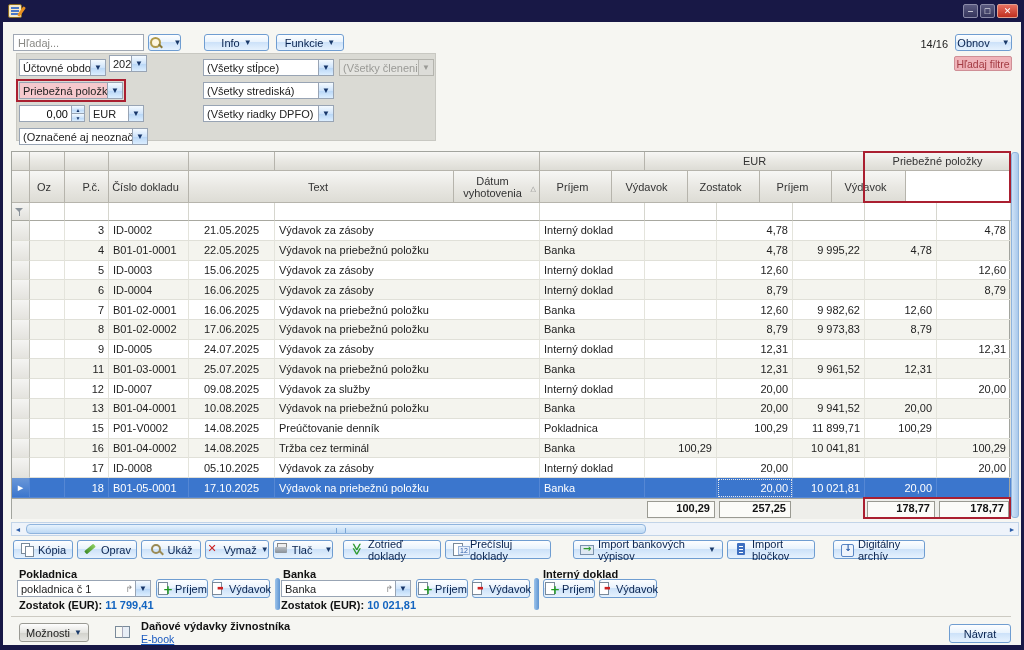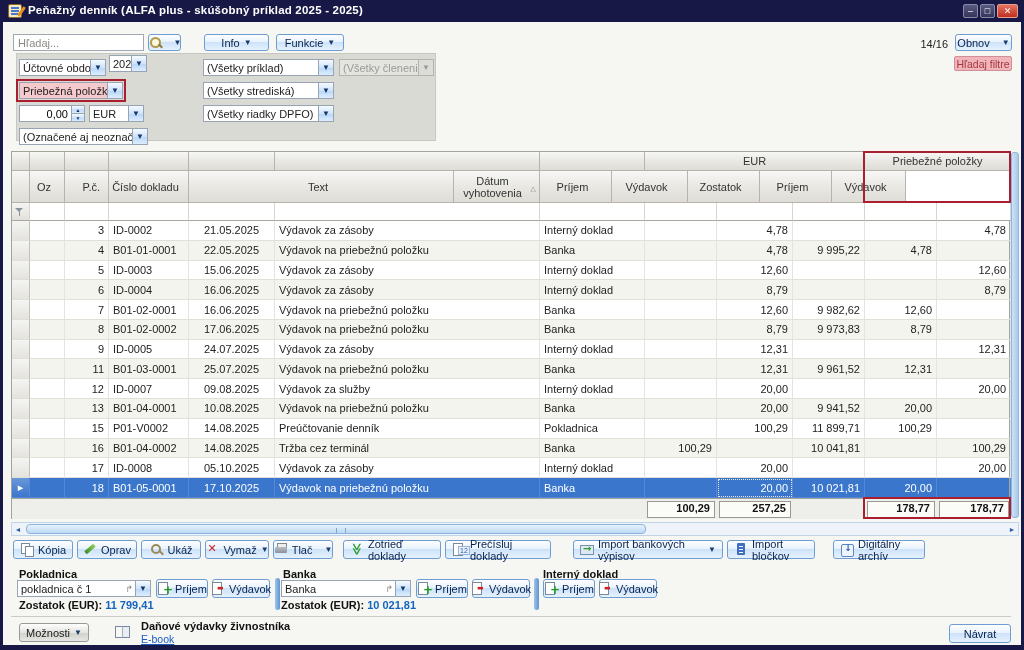--- a/index.html
+++ b/index.html
@@ -118,21 +118,20 @@
   .toolbar-area{position:absolute;left:0;top:537px;width:1024px;height:20px;}
   .tbtn{position:absolute;top:0;height:19px;}
 </style>
 </head>
 <body>
 
 <div class="stage">
 
   <div class="titlebar">
     <span class="title-icon"></span>
-    <span class="title-text">Peňažný denník (ALFA plus - skúšobný príklad 2025 - 2025)</span>
     <div class="winbtn" style="left:963px;width:15px;">–</div>
     <div class="winbtn" style="left:980px;width:15px;">□</div>
     <div class="winbtn close" style="left:997px;width:21px;">✕</div>
   </div>
 
   <div class="input" style="left:10px;top:31px;width:131px;height:17px;">
     <span>Hľadaj...</span>
   </div>
   <div class="btn" style="left:145px;top:31px;width:33px;padding:0 2px;">
     <span class="ic ic-mag"></span>
@@ -159,21 +158,21 @@
 
   <div class="combo" style="left:16px;top:56px;width:87px;">
     <span class="val">Účtovné obdobie</span>
       <span class="cdd">▼</span>
   </div>
   <div class="combo" style="left:106px;top:52px;width:38px;">
     <span class="val">2025</span>
       <span class="cdd">▼</span>
   </div>
   <div class="combo" style="left:200px;top:56px;width:131px;">
-    <span class="val">(Všetky príklad)</span>
+    <span class="val">(Všetky stĺpce)</span>
       <span class="cdd">▼</span>
   </div>
   <div class="combo disabled" style="left:336px;top:56px;width:95px;">
     <span class="val">(Všetky členenia)</span>
       <span class="cdd">▼</span>
   </div>
 
   <div class="combo pink" style="left:16px;top:79px;width:104px;">
     <span class="val">Priebežná položka</span>
       <span class="cdd">▼</span>

